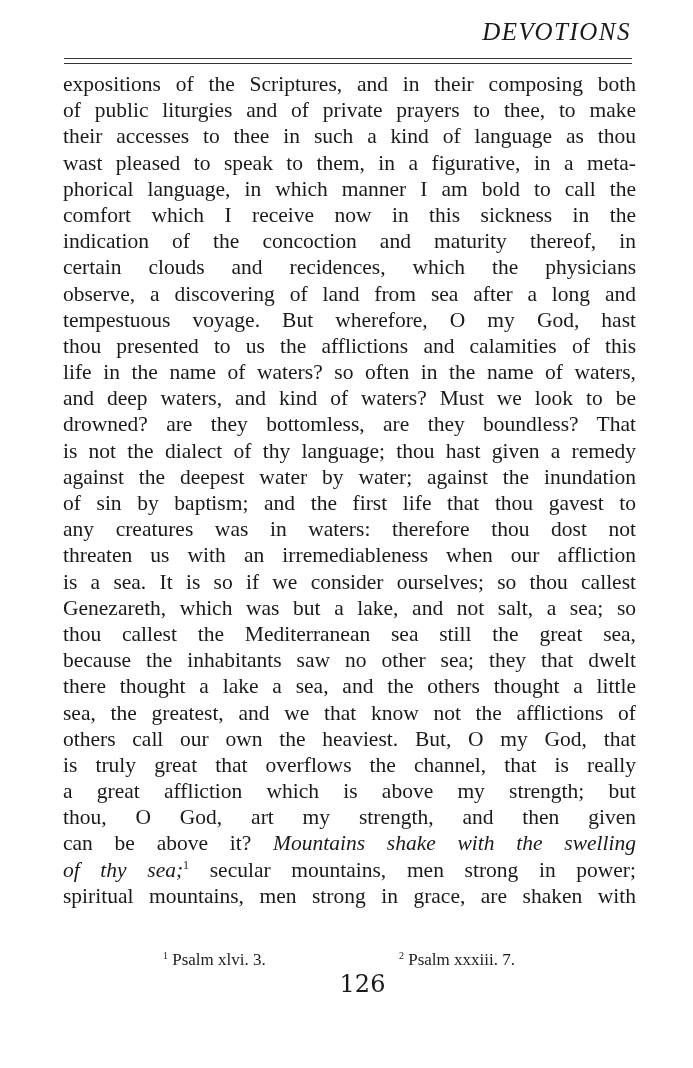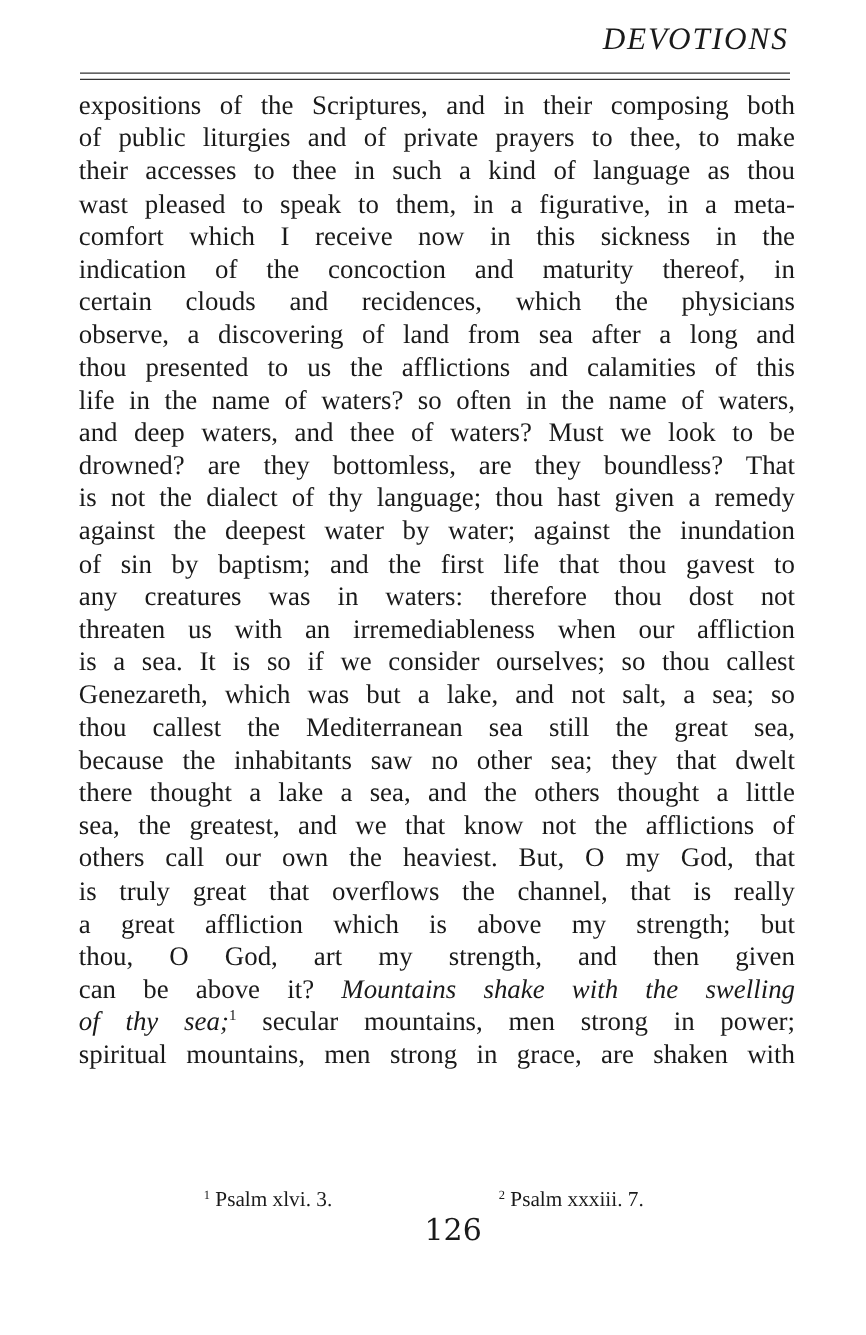--- a/index.html
+++ b/index.html
@@ -93,27 +93,29 @@
 <div class="page">
   <div class="running-head">DEVOTIONS</div>
   <div class="rule-top"></div>
   <div class="rule-bottom"></div>
 
   <div class="body-text" id="body-text">
       <span class="line justify"><span>expositions of the Scriptures, and in their composing both</span></span>
       <span class="line justify"><span>of public liturgies and of private prayers to thee, to make</span></span>
       <span class="line justify"><span>their accesses to thee in such a kind of language as thou</span></span>
       <span class="line justify"><span>wast pleased to speak to them, in a figurative, in a meta-</span></span>
+      <span class="line justify"><span>phorical language, in which manner I am bold to call the</span></span>
       <span class="line justify"><span>comfort which I receive now in this sickness in the</span></span>
       <span class="line justify"><span>indication of the concoction and maturity thereof, in</span></span>
       <span class="line justify"><span>certain clouds and recidences, which the physicians</span></span>
       <span class="line justify"><span>observe, a discovering of land from sea after a long and</span></span>
+      <span class="line justify"><span>tempestuous voyage.  But wherefore, O my God, hast</span></span>
       <span class="line justify"><span>thou presented to us the afflictions and calamities of this</span></span>
       <span class="line justify"><span>life in the name of waters? so often in the name of waters,</span></span>
-      <span class="line justify"><span>and deep waters, and thee of waters?  Must we look to be</span></span>
+      <span class="line justify"><span>and deep waters, and kind of waters?  Must we look to be</span></span>
       <span class="line justify"><span>drowned? are they bottomless, are they boundless? That</span></span>
       <span class="line justify"><span>is not the dialect of thy language; thou hast given a remedy</span></span>
       <span class="line justify"><span>against the deepest water by water; against the inundation</span></span>
       <span class="line justify"><span>of sin by baptism; and the first life that thou gavest to</span></span>
       <span class="line justify"><span>any creatures was in waters: therefore thou dost not</span></span>
       <span class="line justify"><span>threaten us with an irremediableness when our affliction</span></span>
       <span class="line justify"><span>is a sea.  It is so if we consider ourselves; so thou callest</span></span>
       <span class="line justify"><span>Genezareth, which was but a lake, and not salt, a sea; so</span></span>
       <span class="line justify"><span>thou callest the Mediterranean sea still the great sea,</span></span>
       <span class="line justify"><span>because the inhabitants saw no other sea; they that dwelt</span></span>

